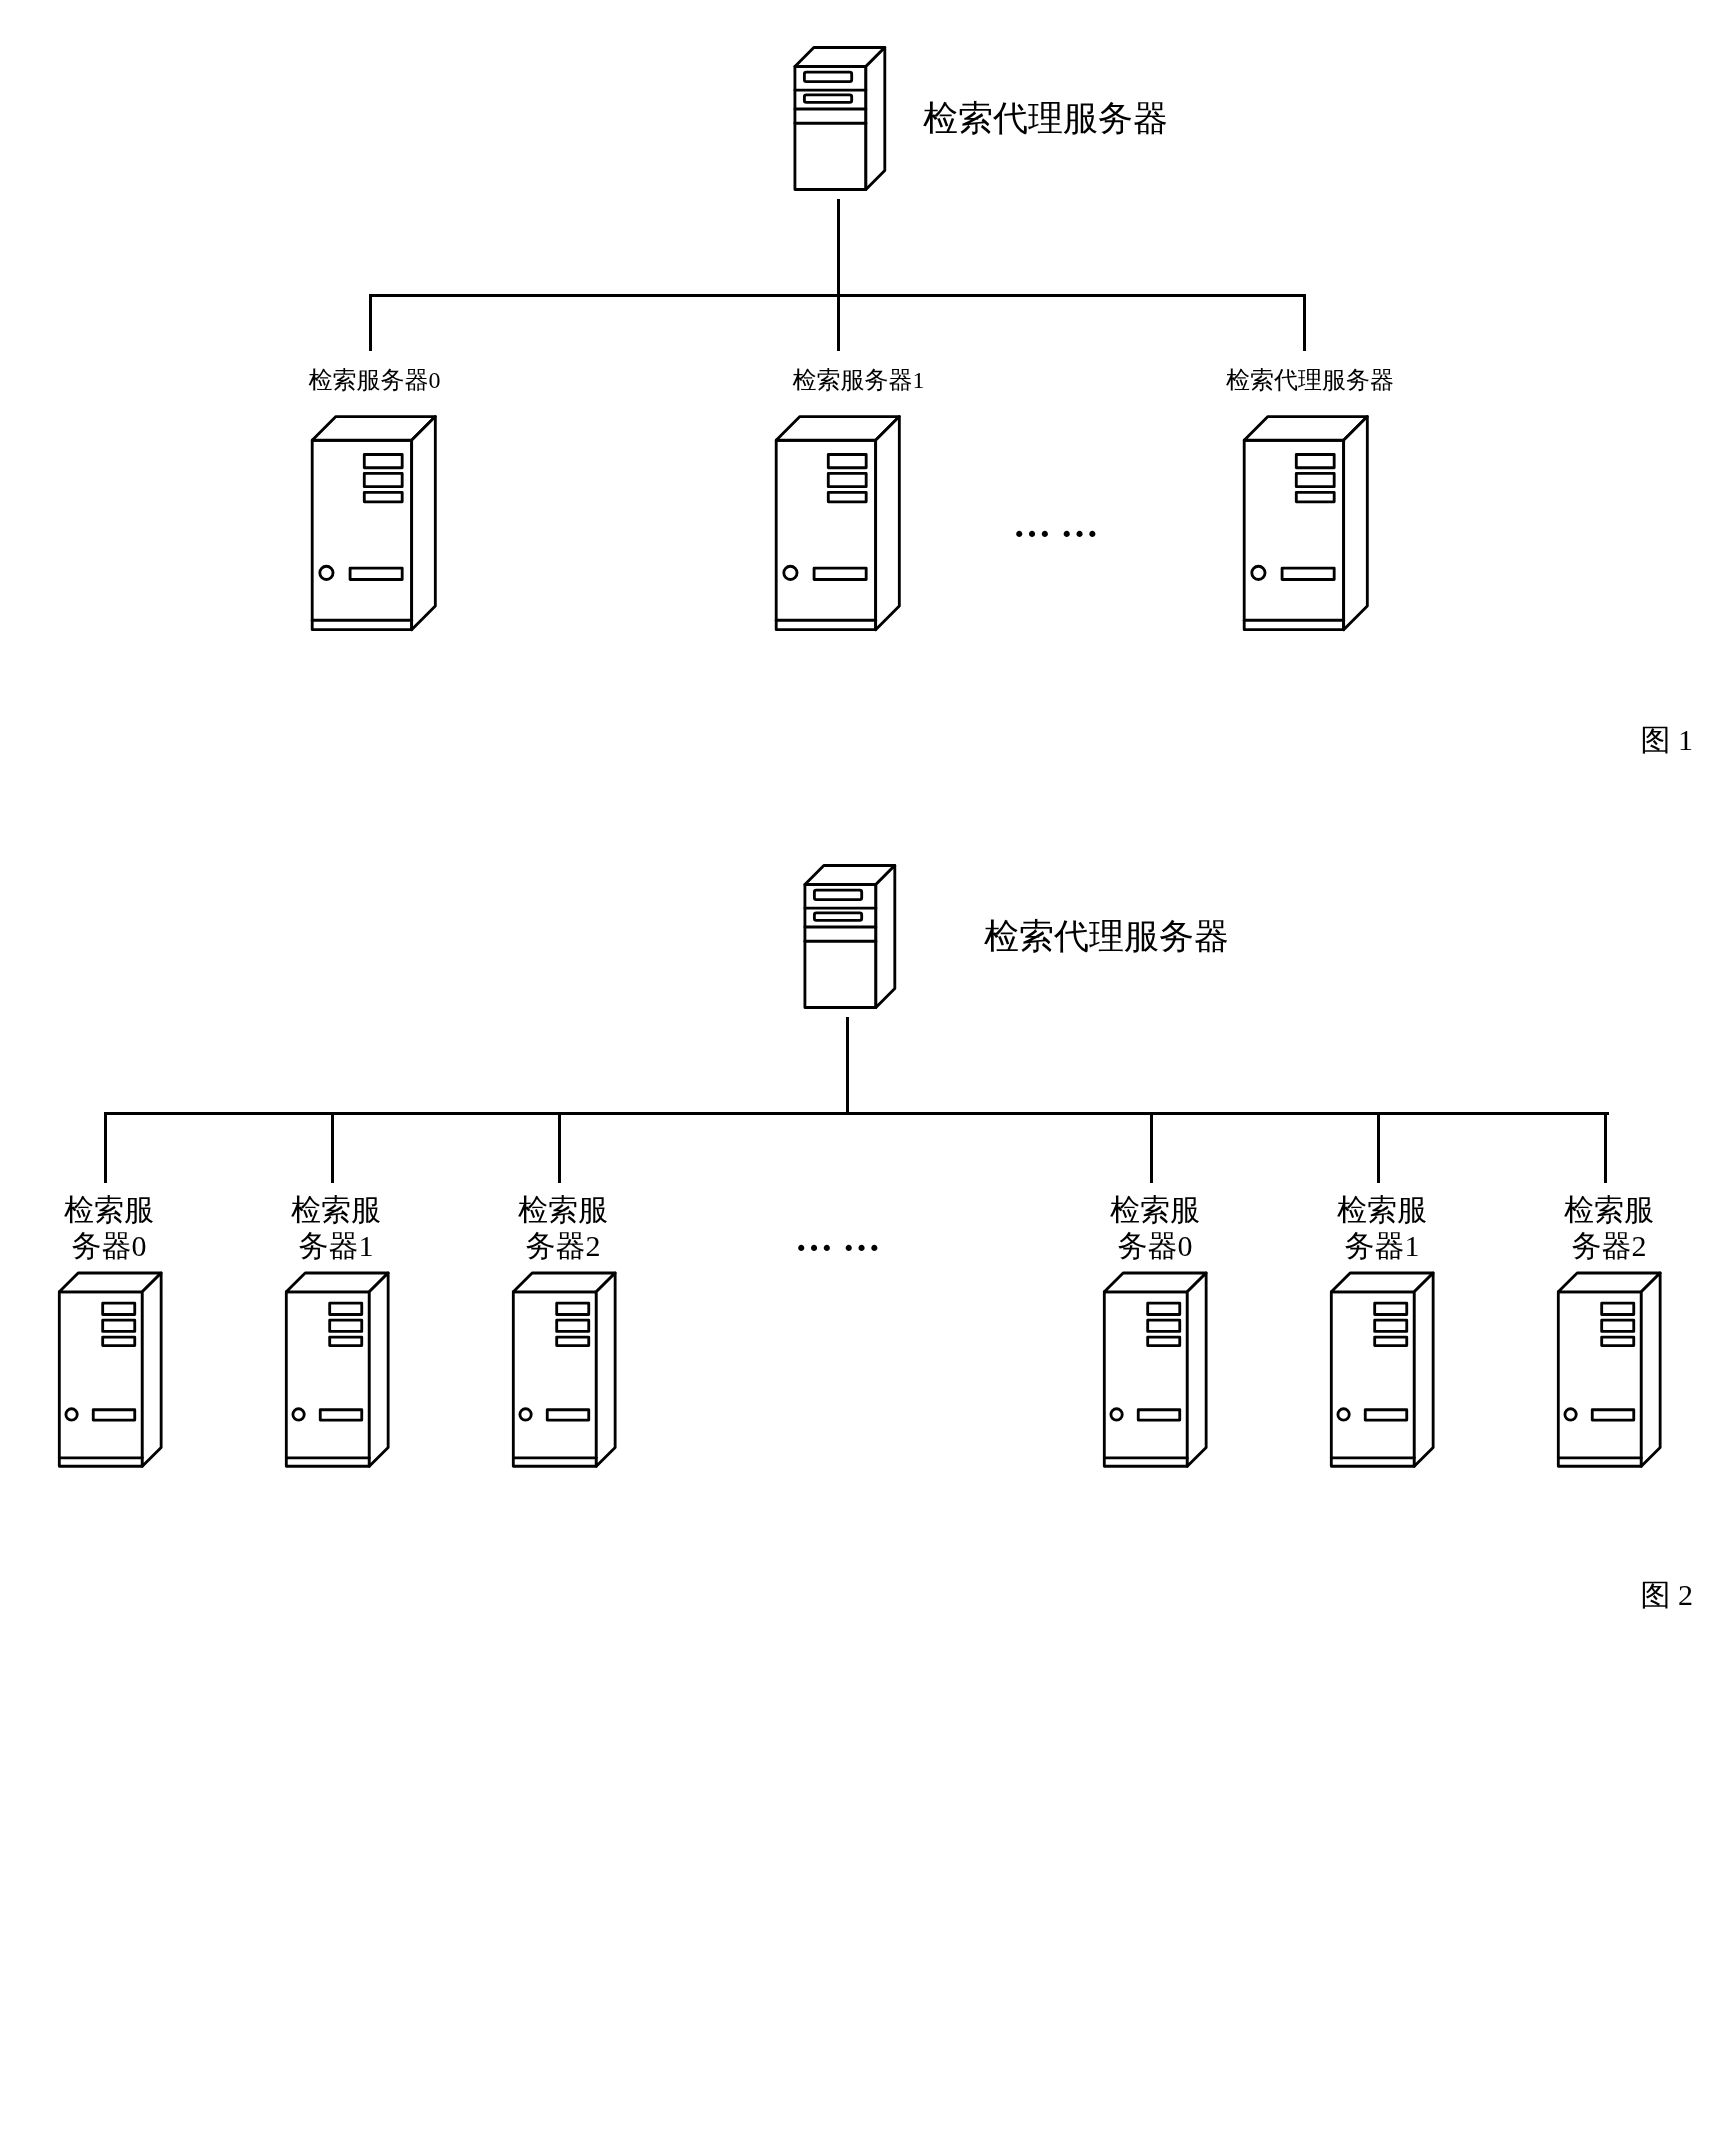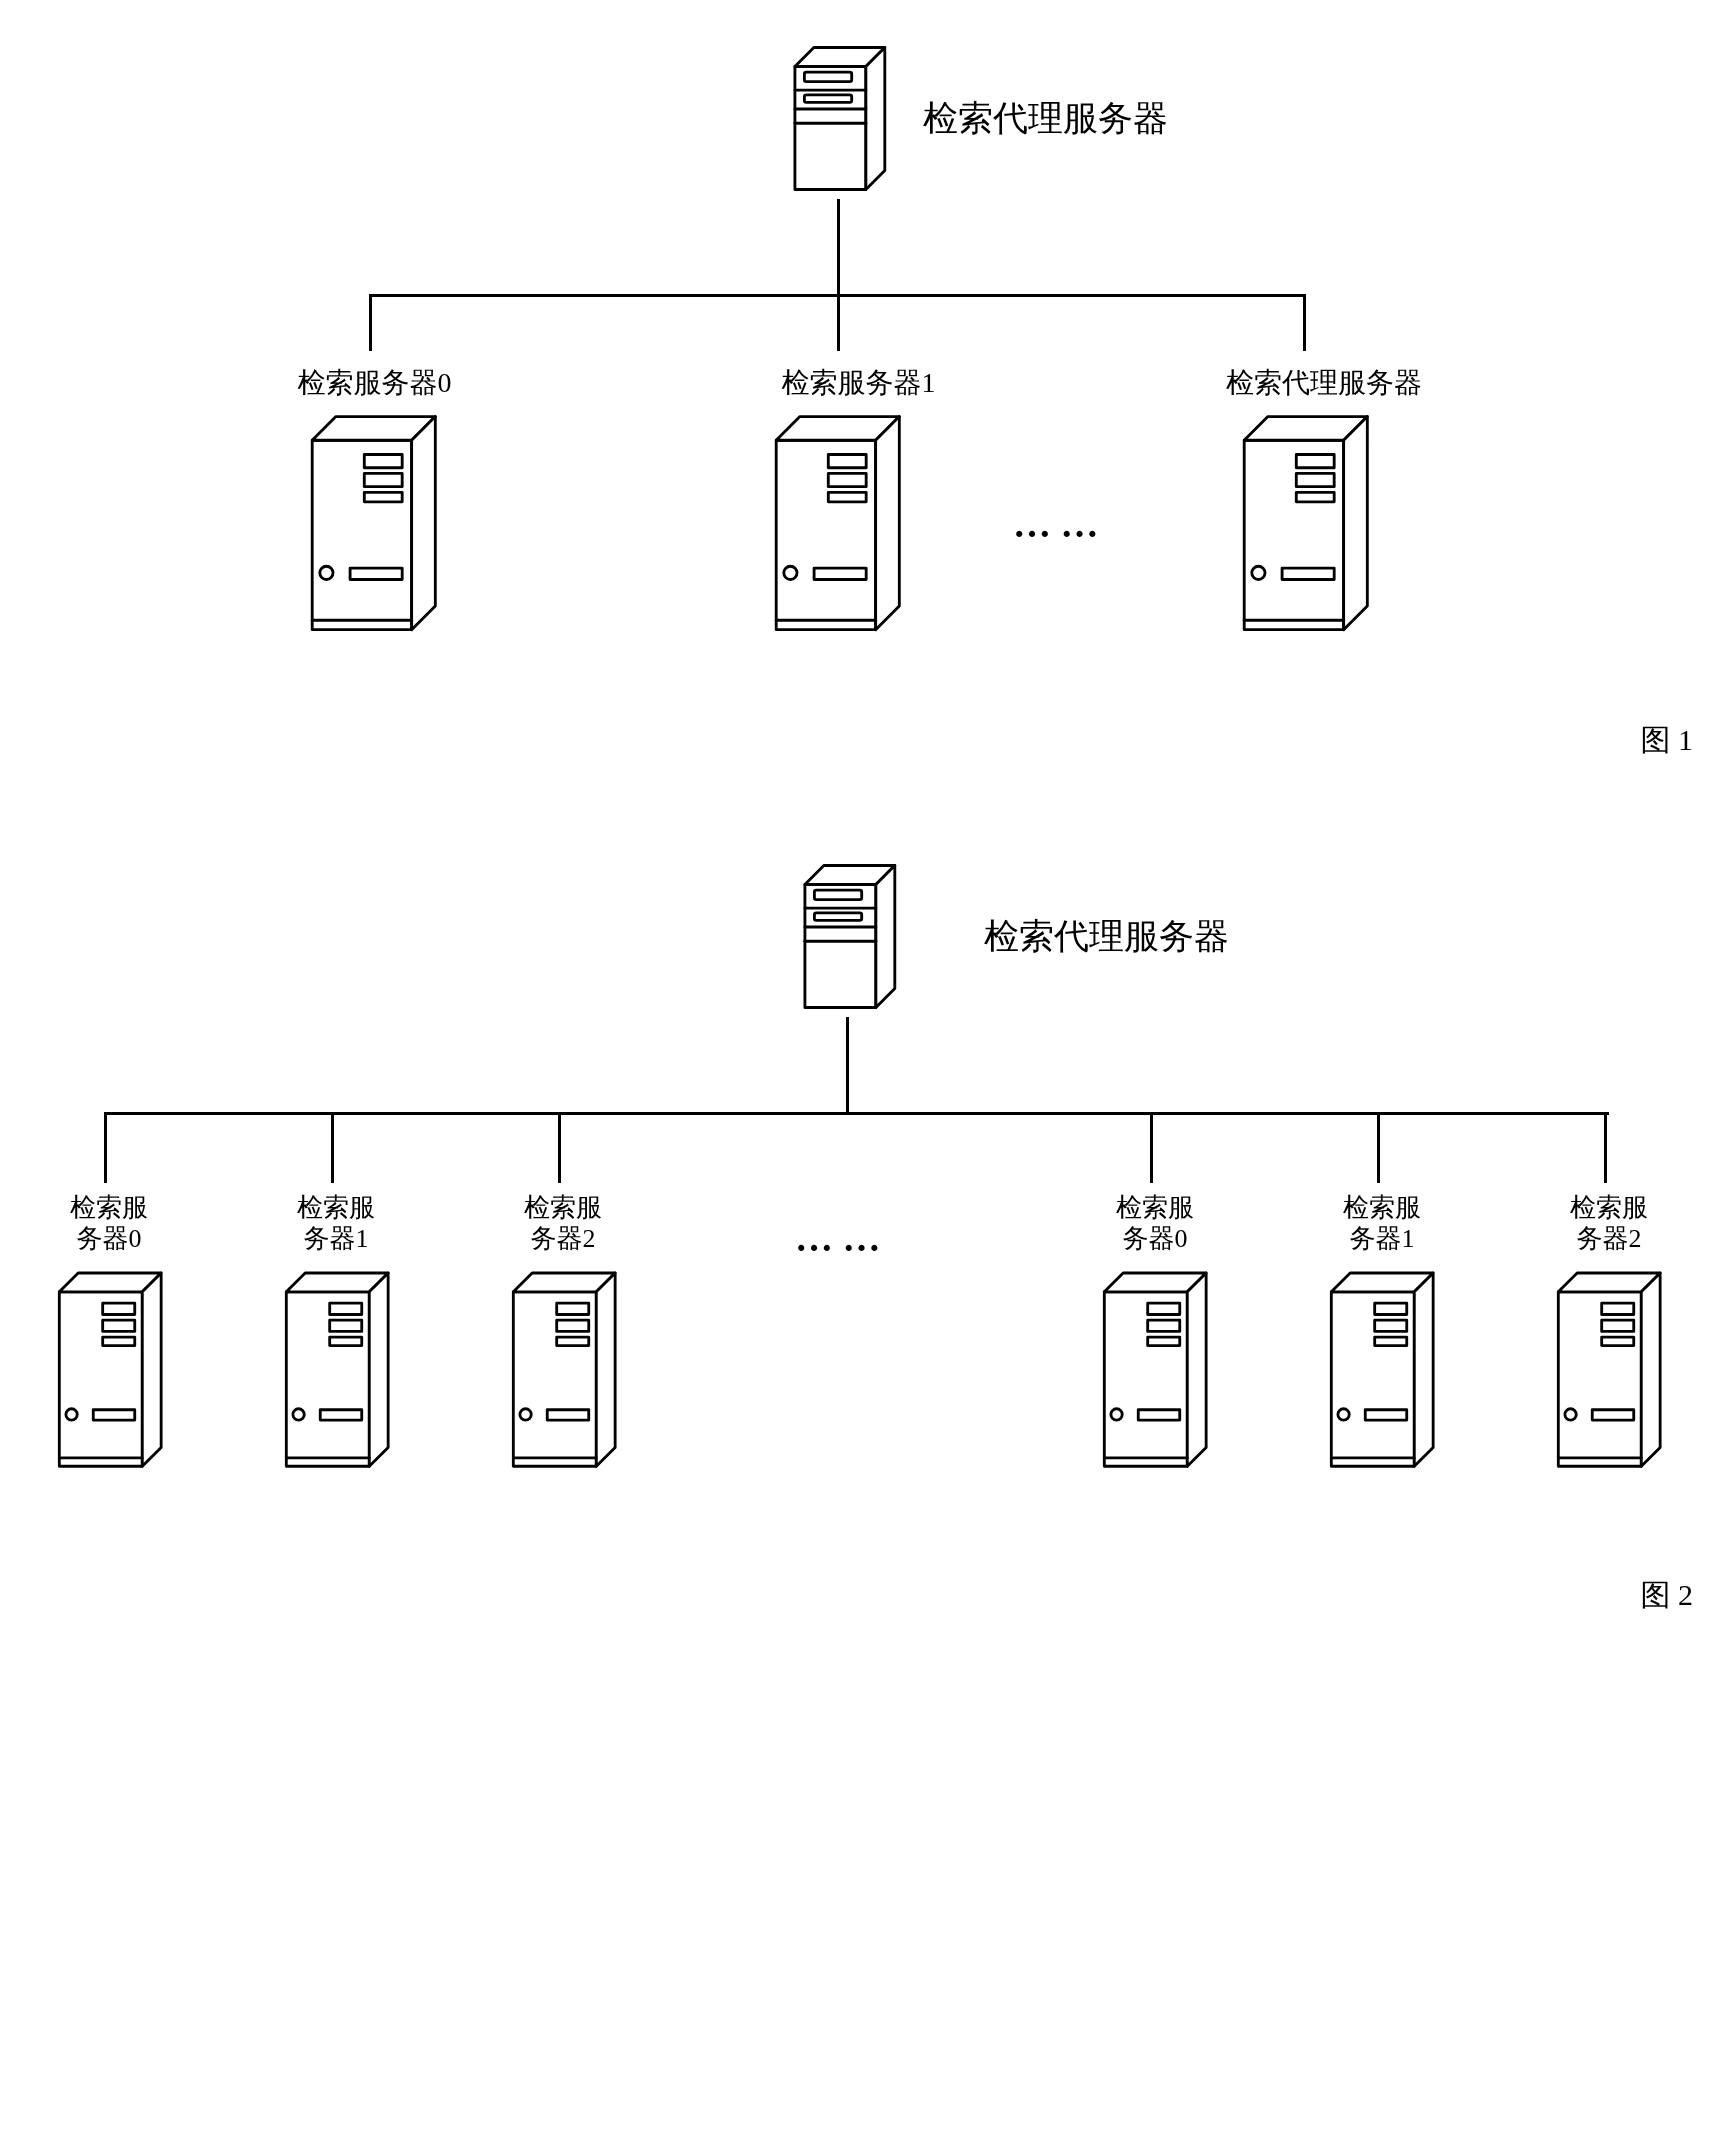--- a/index.html
+++ b/index.html
@@ -29,26 +29,26 @@
     position: absolute;
     text-align: center;
   }
   .server-label-right {
     position: absolute;
     font-size: 35px;
     white-space: nowrap;
   }
   .server-label-top {
     position: absolute;
-    font-size: 28px;
+    font-size: 24px;
     white-space: nowrap;
     text-align: center;
   }
   .server-label-top.small {
-    font-size: 26px;
+    font-size: 30px;
     line-height: 1.2;
   }
   .ellipsis {
     position: absolute;
     font-size: 38px;
     font-weight: bold;
     letter-spacing: 9.5px;
   }
   svg { display: block; }
   

